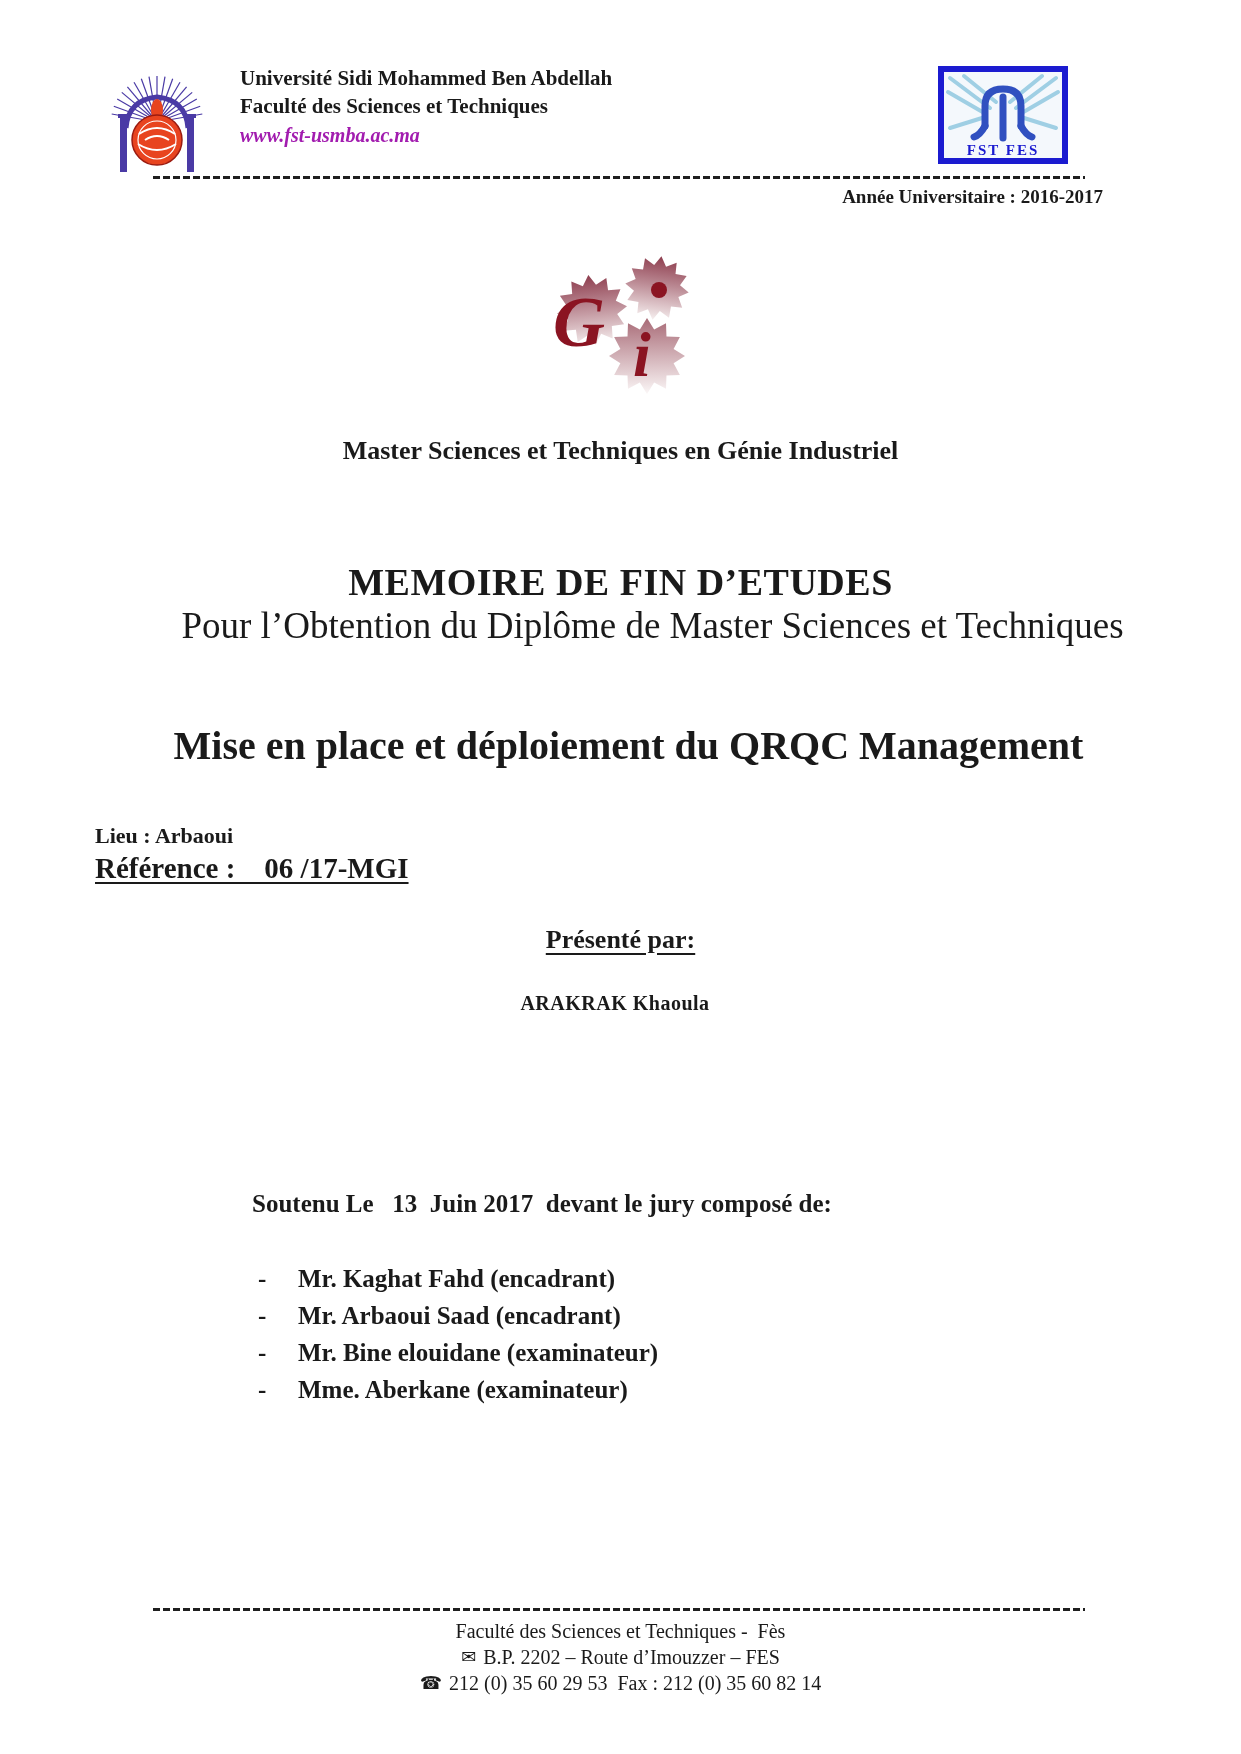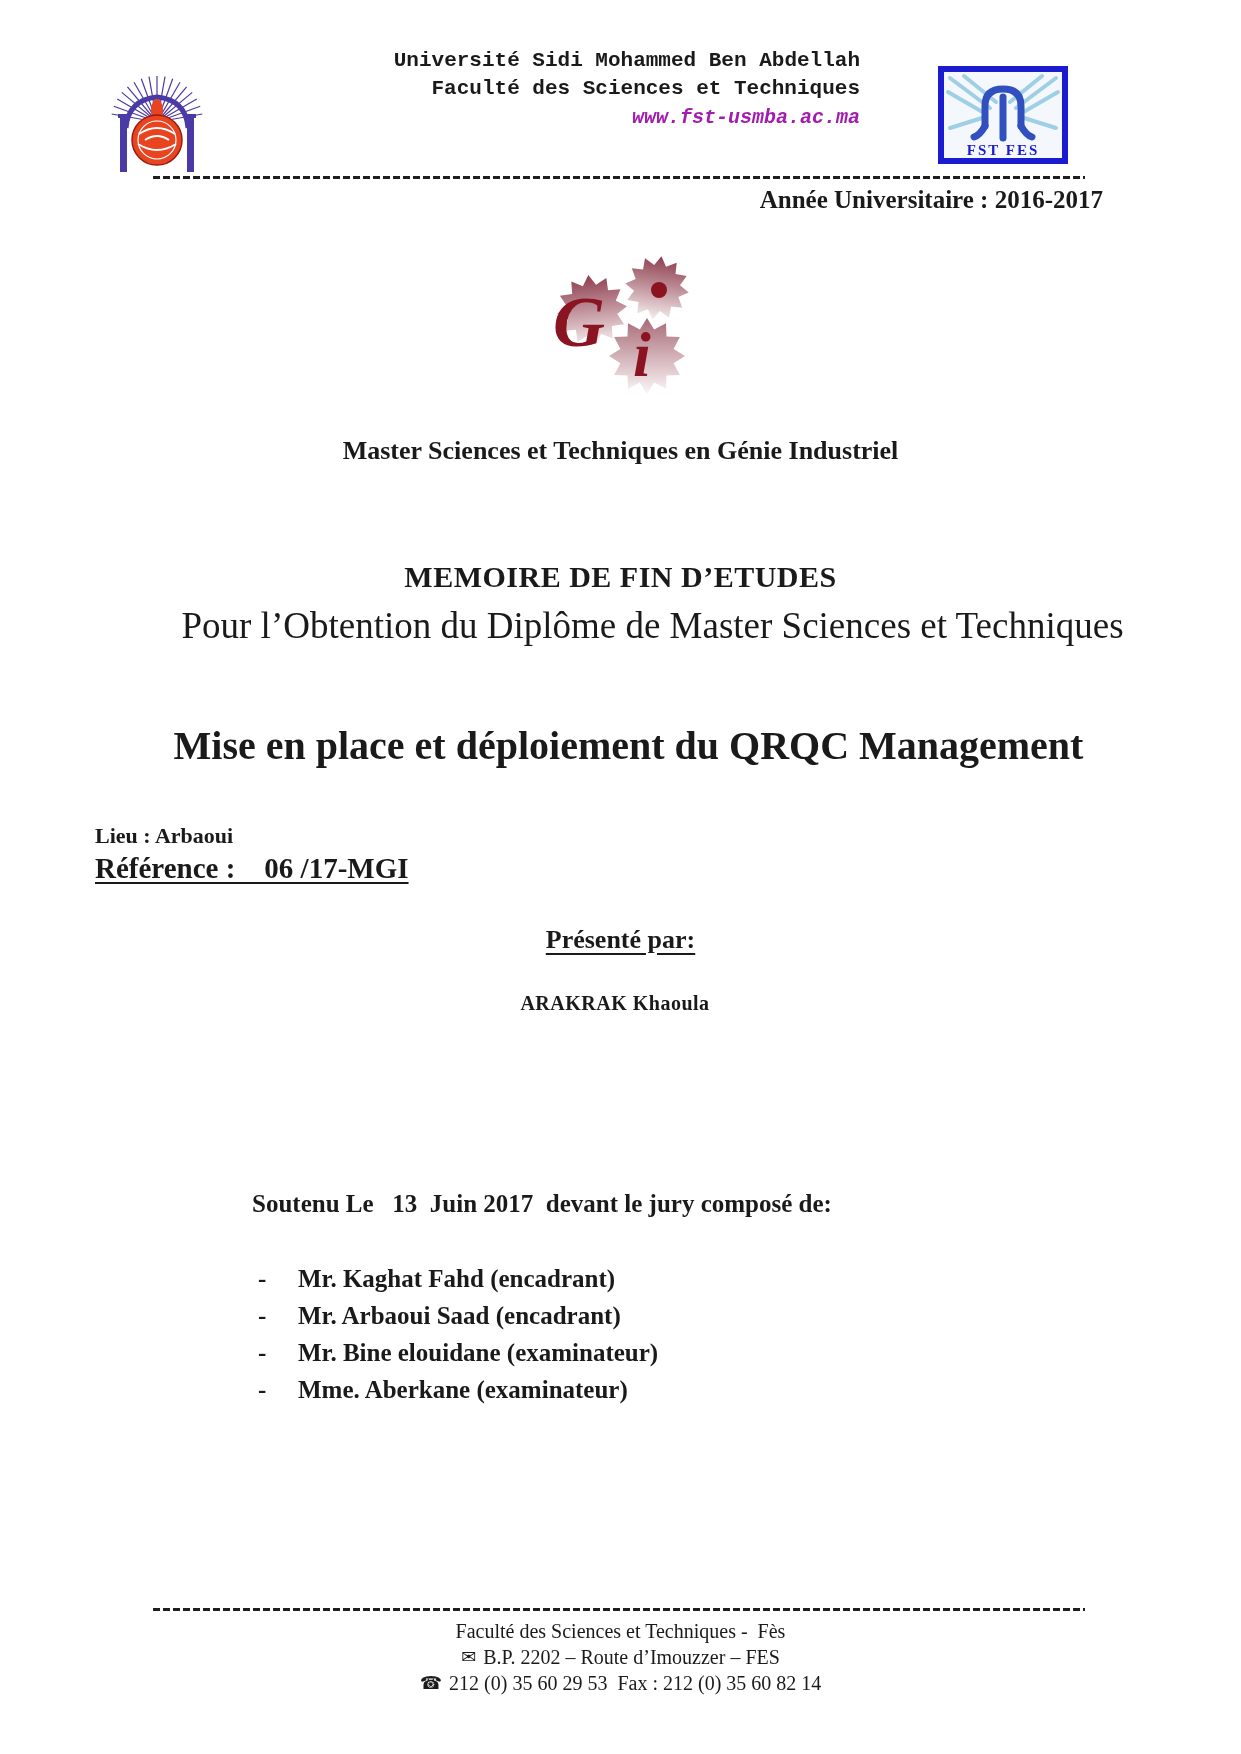--- a/index.html
+++ b/index.html
@@ -10,35 +10,35 @@
     background:#ffffff;
     font-family:"Liberation Serif", serif;
     color:#1a1a1a;
     overflow:hidden;
   }
   .abs{position:absolute;}
   .pre{white-space:pre;}
   .center{text-align:center;}
 
   
-  .header-center{left:240px;top:47px;width:620px;text-align:right;font-family:Liberation Mono, monospace;}
+  .header-center{left:240px;top:64px;width:620px;text-align:left;}
   .hdr-line{font-size:21px;font-weight:bold;line-height:28px;}
   .hdr-site{font-size:20px;font-weight:bold;font-style:italic;line-height:30px;color:#a21caf;}
 
   .dash-rule{
     height:3px;left:153px;width:932px;
     background:repeating-linear-gradient(to right,#1f1f1f 0 7px,transparent 7px 10px);
   }
   .rule-top{top:176px;}
   .rule-bottom{top:1608px;}
 
-  .annee{left:11px;right:138px;top:186px;text-align:right;font-size:25px;font-weight:bold;}
+  .annee{left:11px;right:138px;top:186px;text-align:right;font-size:19px;font-weight:bold;}
 
   .program{left:0;width:1241px;top:436px;font-size:26px;font-weight:bold;}
-  .memoire{left:0;width:1241px;top:560px;font-size:30px;font-weight:bold;letter-spacing:.5px;}
+  .memoire{left:0;width:1241px;top:560px;font-size:38px;font-weight:bold;letter-spacing:.5px;}
   .obtention{left:0;width:1241px;top:604px;font-size:37px;font-weight:normal;margin-left:32px;}
   .thesis-title{left:8px;width:1241px;top:722px;font-size:40px;font-weight:bold;}
 
   .lieu{left:95px;top:822px;font-size:22px;font-weight:bold;line-height:28px;}
   .reference{left:95px;top:852px;font-size:29px;font-weight:bold;text-decoration:underline;text-decoration-thickness:2px;text-underline-offset:4px;}
 
   .presente{left:0;width:1241px;top:925px;font-size:26px;font-weight:bold;}
   .presente .ul{text-decoration:underline;text-decoration-thickness:2px;text-underline-offset:5px;}
   .author{left:0;width:1230px;top:992px;font-size:20px;font-weight:bold;letter-spacing:.5px;}
 

